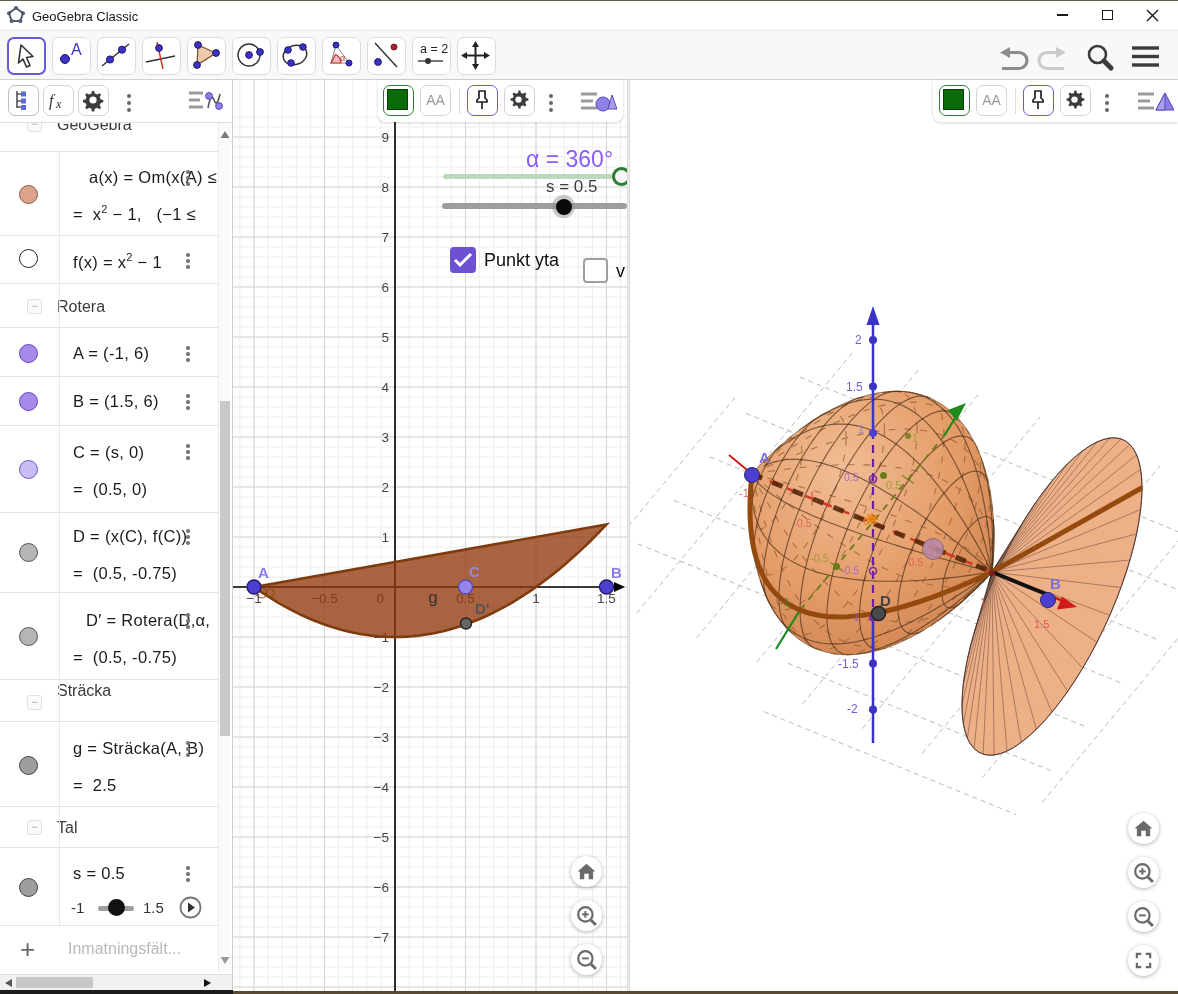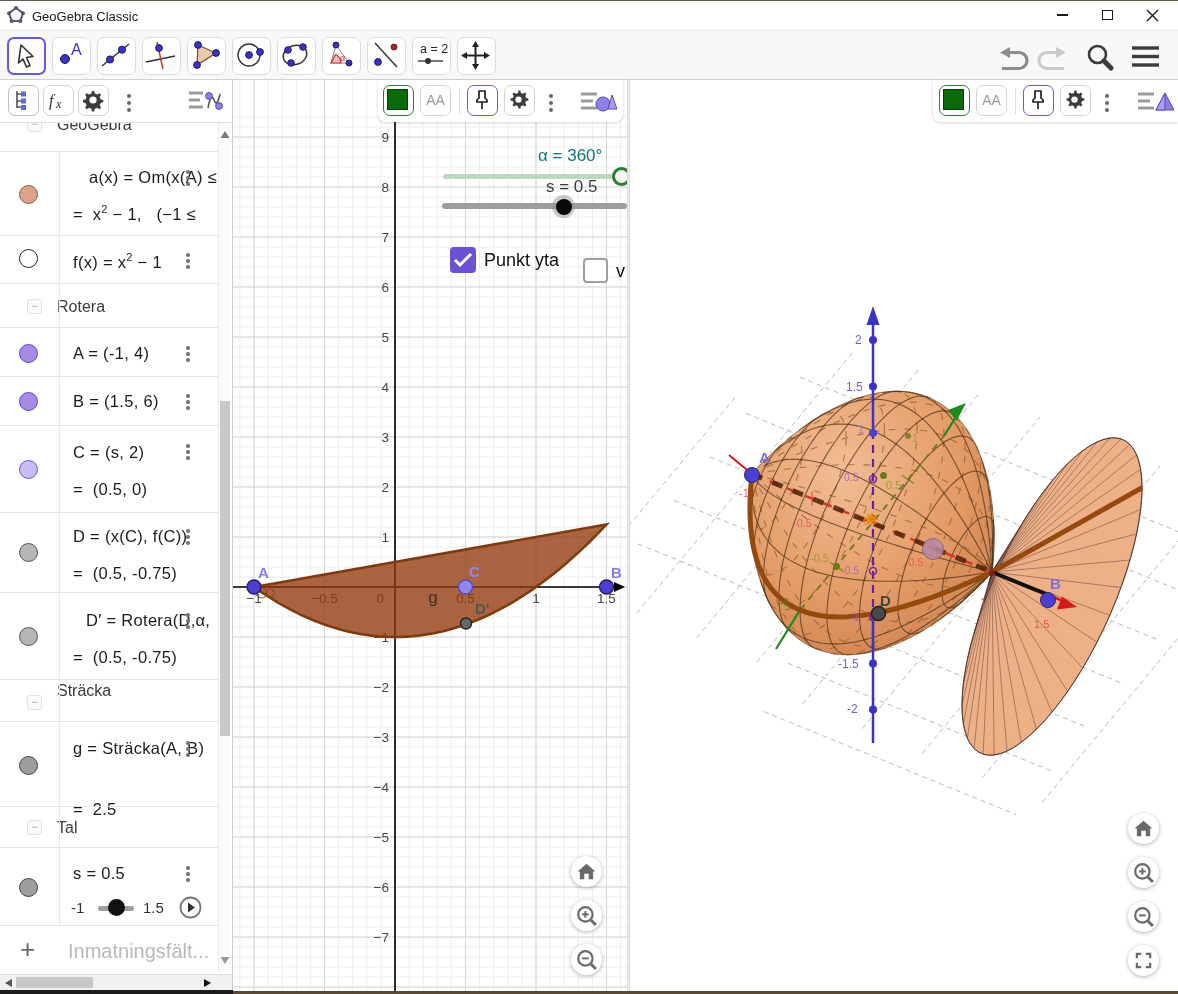--- a/index.html
+++ b/index.html
@@ -150,67 +150,67 @@
     <div class="tdots" style="top:47px"></div>
     <div class="rowdiv" style="top:112px"></div>
     <div class="circ" style="top:126px;background:#fff;border:1.6px solid #222"></div>
     <div class="mtext" style="top:128px;left:73px">f(x) = x<sup style="font-size:11px">2</sup> − 1</div>
     <div class="tdots" style="top:130px"></div>
     <div class="rowdiv" style="top:160px"></div>
     <div class="minus" style="top:176px">−</div>
     <div class="hdr" style="top:175px">Rotera</div>
     <div class="rowdiv" style="top:204px"></div>
     <div class="circ" style="top:221px;background:#a78ae8;border:1.6px solid #5d48c8"></div>
-    <div class="mtext" style="top:221px;left:73px">A = (-1, 4)</div>
+    <div class="mtext" style="top:221px;left:73px">A = (-1, 6)</div>
     <div class="tdots" style="top:223px"></div>
     <div class="rowdiv" style="top:253px"></div>
     <div class="circ" style="top:269px;background:#a78ae8;border:1.6px solid #5d48c8"></div>
     <div class="mtext" style="top:269px;left:73px">B = (1.5, 6)</div>
     <div class="tdots" style="top:271px"></div>
     <div class="rowdiv" style="top:302px"></div>
     <div class="circ" style="top:337px;background:#c9bcf4;border:1.6px solid #6a58cc"></div>
-    <div class="mtext" style="top:320px;left:73px">C = (s, 2)</div>
+    <div class="mtext" style="top:320px;left:73px">C = (s, 0)</div>
     <div class="mtext" style="top:357px;left:73px">=&nbsp; (0.5, 0)</div>
     <div class="tdots" style="top:321px"></div>
     <div class="rowdiv" style="top:389px"></div>
     <div class="circ" style="top:420px;background:#b5b5b5;border:1.6px solid #555"></div>
     <div class="mtext" style="top:404px;left:73px">D = (x(C), f(C))</div>
     <div class="mtext" style="top:441px;left:73px">=&nbsp; (0.5, -0.75)</div>
     <div class="tdots" style="top:406px"></div>
     <div class="rowdiv" style="top:469px"></div>
     <div class="circ" style="top:504px;background:#b5b5b5;border:1.6px solid #555"></div>
     <div class="mtext" style="top:488px;left:86px">D′ = Rotera(D,α,</div>
     <div class="mtext" style="top:525px;left:73px">=&nbsp; (0.5, -0.75)</div>
     <div class="tdots" style="top:490px"></div>
     <div class="rowdiv" style="top:556px"></div>
     <div class="minus" style="top:572px">−</div>
     <div class="hdr" style="top:559px">Sträcka</div>
     <div class="rowdiv" style="top:598px"></div>
     <div class="circ" style="top:633px;background:#9e9e9e;border:1.6px solid #444"></div>
     <div class="mtext" style="top:616px;left:73px">g = Sträcka(A, B)</div>
-    <div class="mtext" style="top:677px;left:73px">=&nbsp; 2.5</div>
+    <div class="mtext" style="top:653px;left:73px">=&nbsp; 2.5</div>
     <div class="tdots" style="top:618px"></div>
     <div class="rowdiv" style="top:683px"></div>
     <div class="minus" style="top:697px">−</div>
     <div class="hdr" style="top:696px">Tal</div>
     <div class="rowdiv" style="top:724px"></div>
     <div class="circ" style="top:755px;background:#9e9e9e;border:1.6px solid #444"></div>
     <div class="mtext" style="top:741px;left:73px">s = 0.5</div>
     <div class="tdots" style="top:743px"></div>
     <div class="abs" style="left:71px;top:776px;font-size:15px;color:#333">-1</div>
     <div class="abs" style="left:98px;top:783px;width:36px;height:5px;background:#9e9e9e;border-radius:2px"></div>
     <div class="abs" style="left:108px;top:776px;width:17px;height:17px;border-radius:50%;background:#111"></div>
     <div class="abs" style="left:143px;top:776px;font-size:15px;color:#333">1.5</div>
     <svg class="abs" style="left:179px;top:773px" width="23" height="23" viewBox="0 0 23 23">
       <circle cx="11.5" cy="11.5" r="10" fill="none" stroke="#777" stroke-width="1.8"></circle>
       <path d="M9,6.5 L16,11.5 L9,16.5 Z" fill="#333"></path>
     </svg>
     <div class="rowdiv" style="top:802px"></div>
     <div class="abs" style="left:20px;top:811px;font-size:26px;color:#666;font-weight:300">+</div>
-    <div class="abs" style="left:68px;top:817px;font-size:20px;color:#b8b8b8">Inmatningsfält...</div>
+    <div class="abs" style="left:68px;top:817px;font-size:16px;color:#b8b8b8">Inmatningsfält...</div>
     <div class="abs" style="left:59px;top:29px;width:1px;height:773px;background:#e8e8e8"></div>
   </div>
 <div class="abs" style="left:218px;top:123px;width:13px;height:849px;background:#fafafa;border-left:1px solid #ececec"></div>
 <div class="abs" style="left:220px;top:401px;width:10px;height:335px;background:#c9c9c9"></div>
 <svg class="abs" style="left:220px;top:130px" width="10" height="9">
     <path d="M5,1 L9.5,8 L0.5,8 Z" fill="#7a7a7a"></path>
   </svg>
 <svg class="abs" style="left:220px;top:956px" width="10" height="9">
     <path d="M5,8 L9.5,1 L0.5,1 Z" fill="#9a9a9a"></path>
   </svg>
@@ -401,21 +401,21 @@
       <text x="433.0" y="603.0" font-size="17" fill="#333" text-anchor="middle">g</text>
       <circle cx="254" cy="587" r="7" fill="#4a3fd0" stroke="#201a66" stroke-width="1.3"></circle>
       <circle cx="606.5" cy="587" r="7" fill="#4a3fd0" stroke="#201a66" stroke-width="1.3"></circle>
       <circle cx="465.5" cy="587" r="7" fill="#9486ea" stroke="#5548b8" stroke-width="1.3"></circle>
       <circle cx="466" cy="623.5" r="5.5" fill="#666" stroke="#222" stroke-width="1.4"></circle>
       <text x="258" y="578" font-size="15" fill="#8a7ce8" font-weight="bold">A</text>
       <text x="611" y="578" font-size="15" fill="#8a7ce8" font-weight="bold">B</text>
       <text x="469" y="577" font-size="15" fill="#9486ea" font-weight="bold">C</text>
       <text x="475" y="614" font-size="15" fill="#555" font-weight="bold">D'</text>
     </svg>
-    <div class="abs" style="left:305px;top:66px;font-size:17px;color:#0f766e">α = 360°</div>
+    <div class="abs" style="left:293px;top:66px;font-size:23px;color:#8b5cf6">α = 360°</div>
     <div class="abs" style="left:210px;top:94px;width:184px;height:5px;background:#bcd9bd;border-radius:3px"></div>
     <div class="abs" style="left:379px;top:87px;width:19px;height:19px;border-radius:50%;border:3.5px solid #2e7d32;background:#f8f8f8"></div>
     <div class="abs" style="left:313px;top:97px;font-size:17px;color:#3c3c3c">s = 0.5</div>
     <div class="abs" style="left:209px;top:123px;width:185px;height:6px;background:#9e9e9e;border-radius:3px"></div>
     <div class="abs" style="left:319px;top:115px;width:23px;height:23px;border-radius:50%;background:rgba(140,140,140,0.45)"></div>
     <div class="abs" style="left:322.5px;top:118.5px;width:16px;height:16px;border-radius:50%;background:#0a0a0a"></div>
     <div class="abs" style="left:217px;top:167px;width:26px;height:26px;background:#6e51d2;border-radius:4px"></div>
     <svg class="abs" style="left:220px;top:172px" width="20" height="16" viewBox="0 0 20 16">
       <path d="M2,8 L7,13 L18,2" fill="none" stroke="#fff" stroke-width="3"></path>
     </svg>

